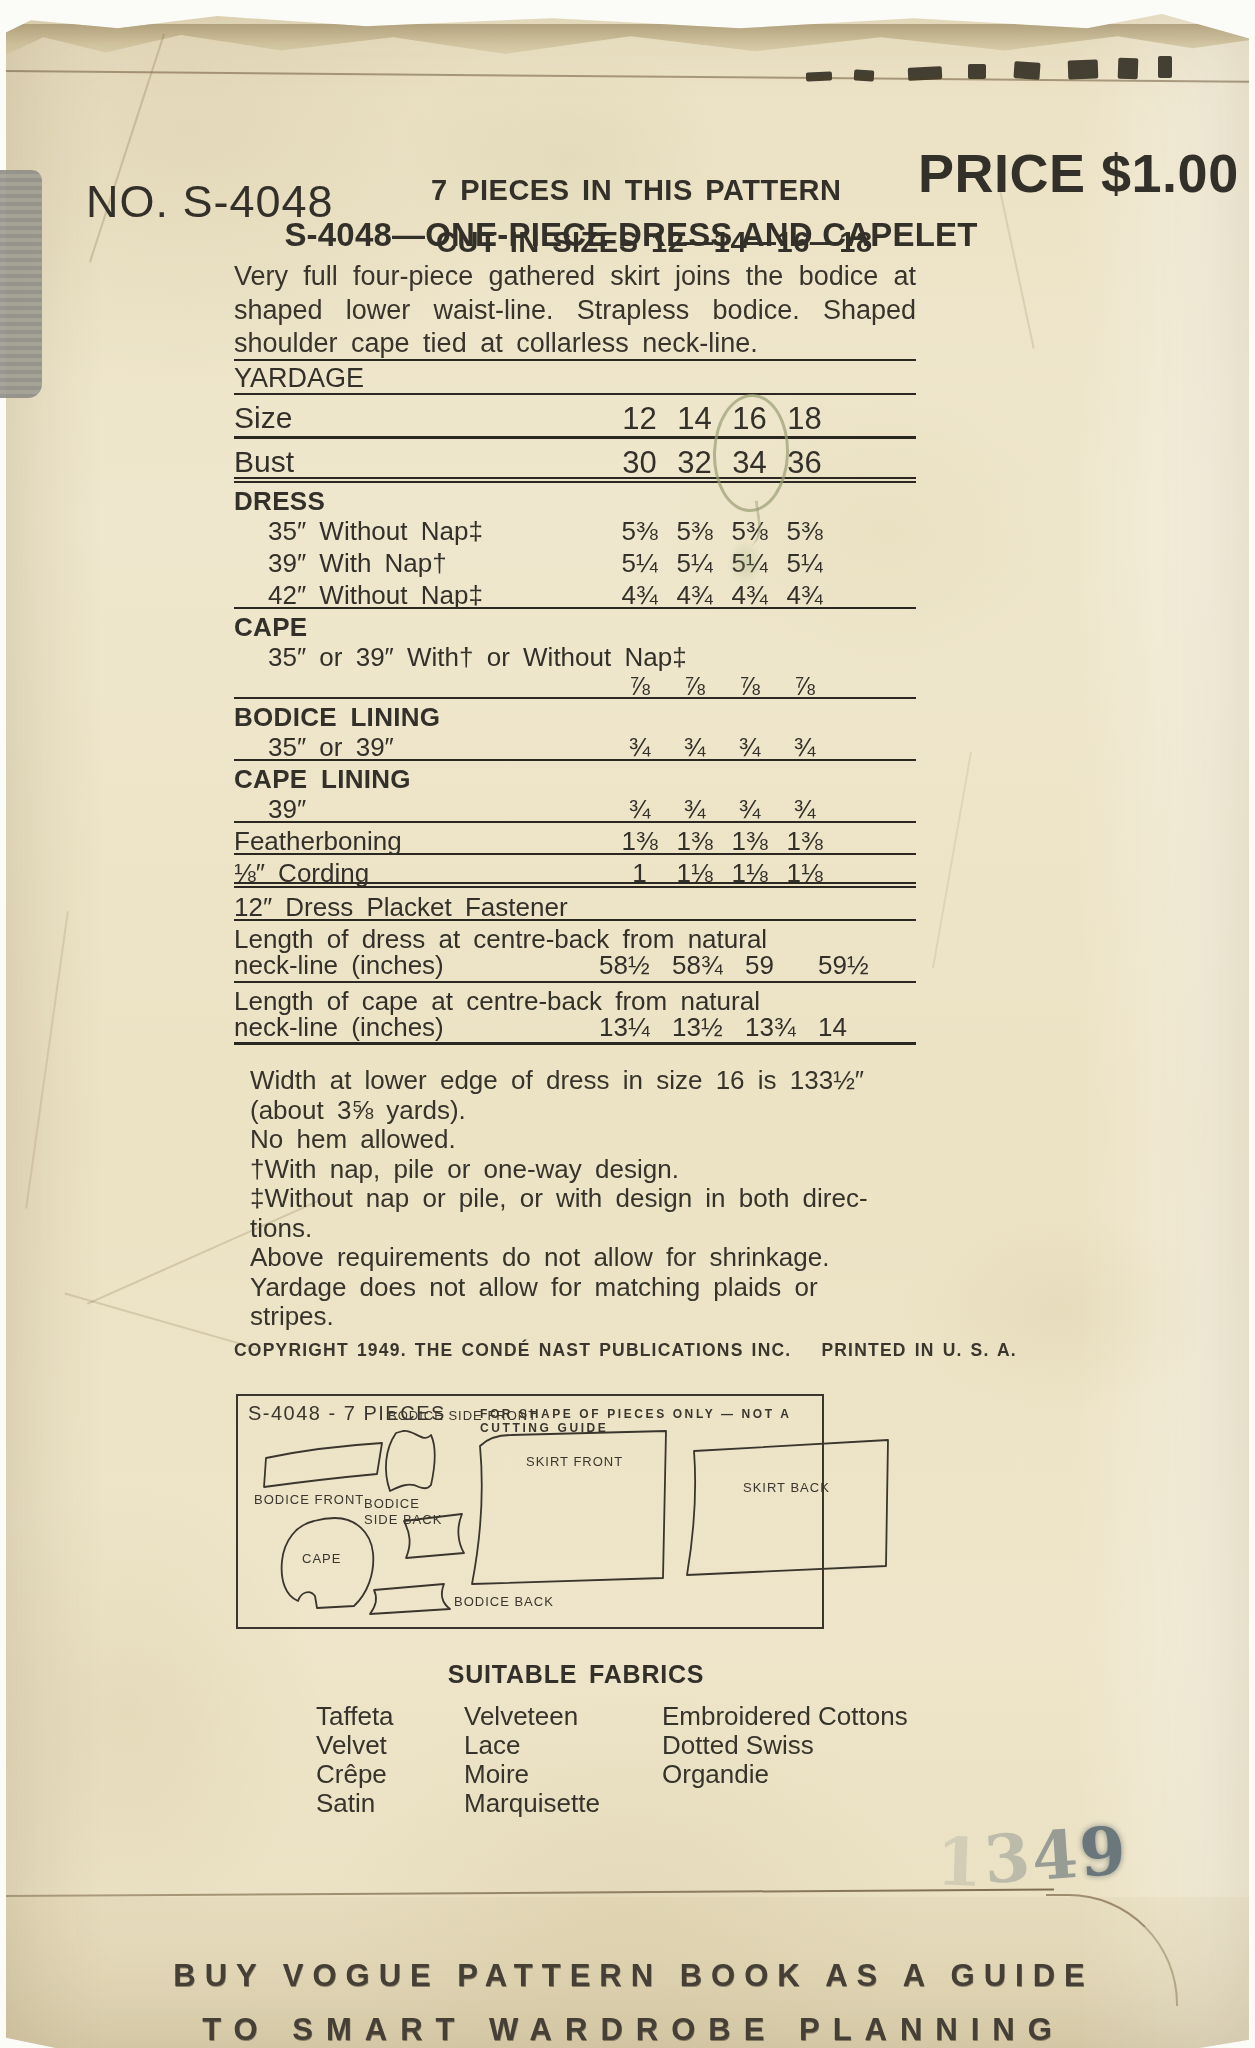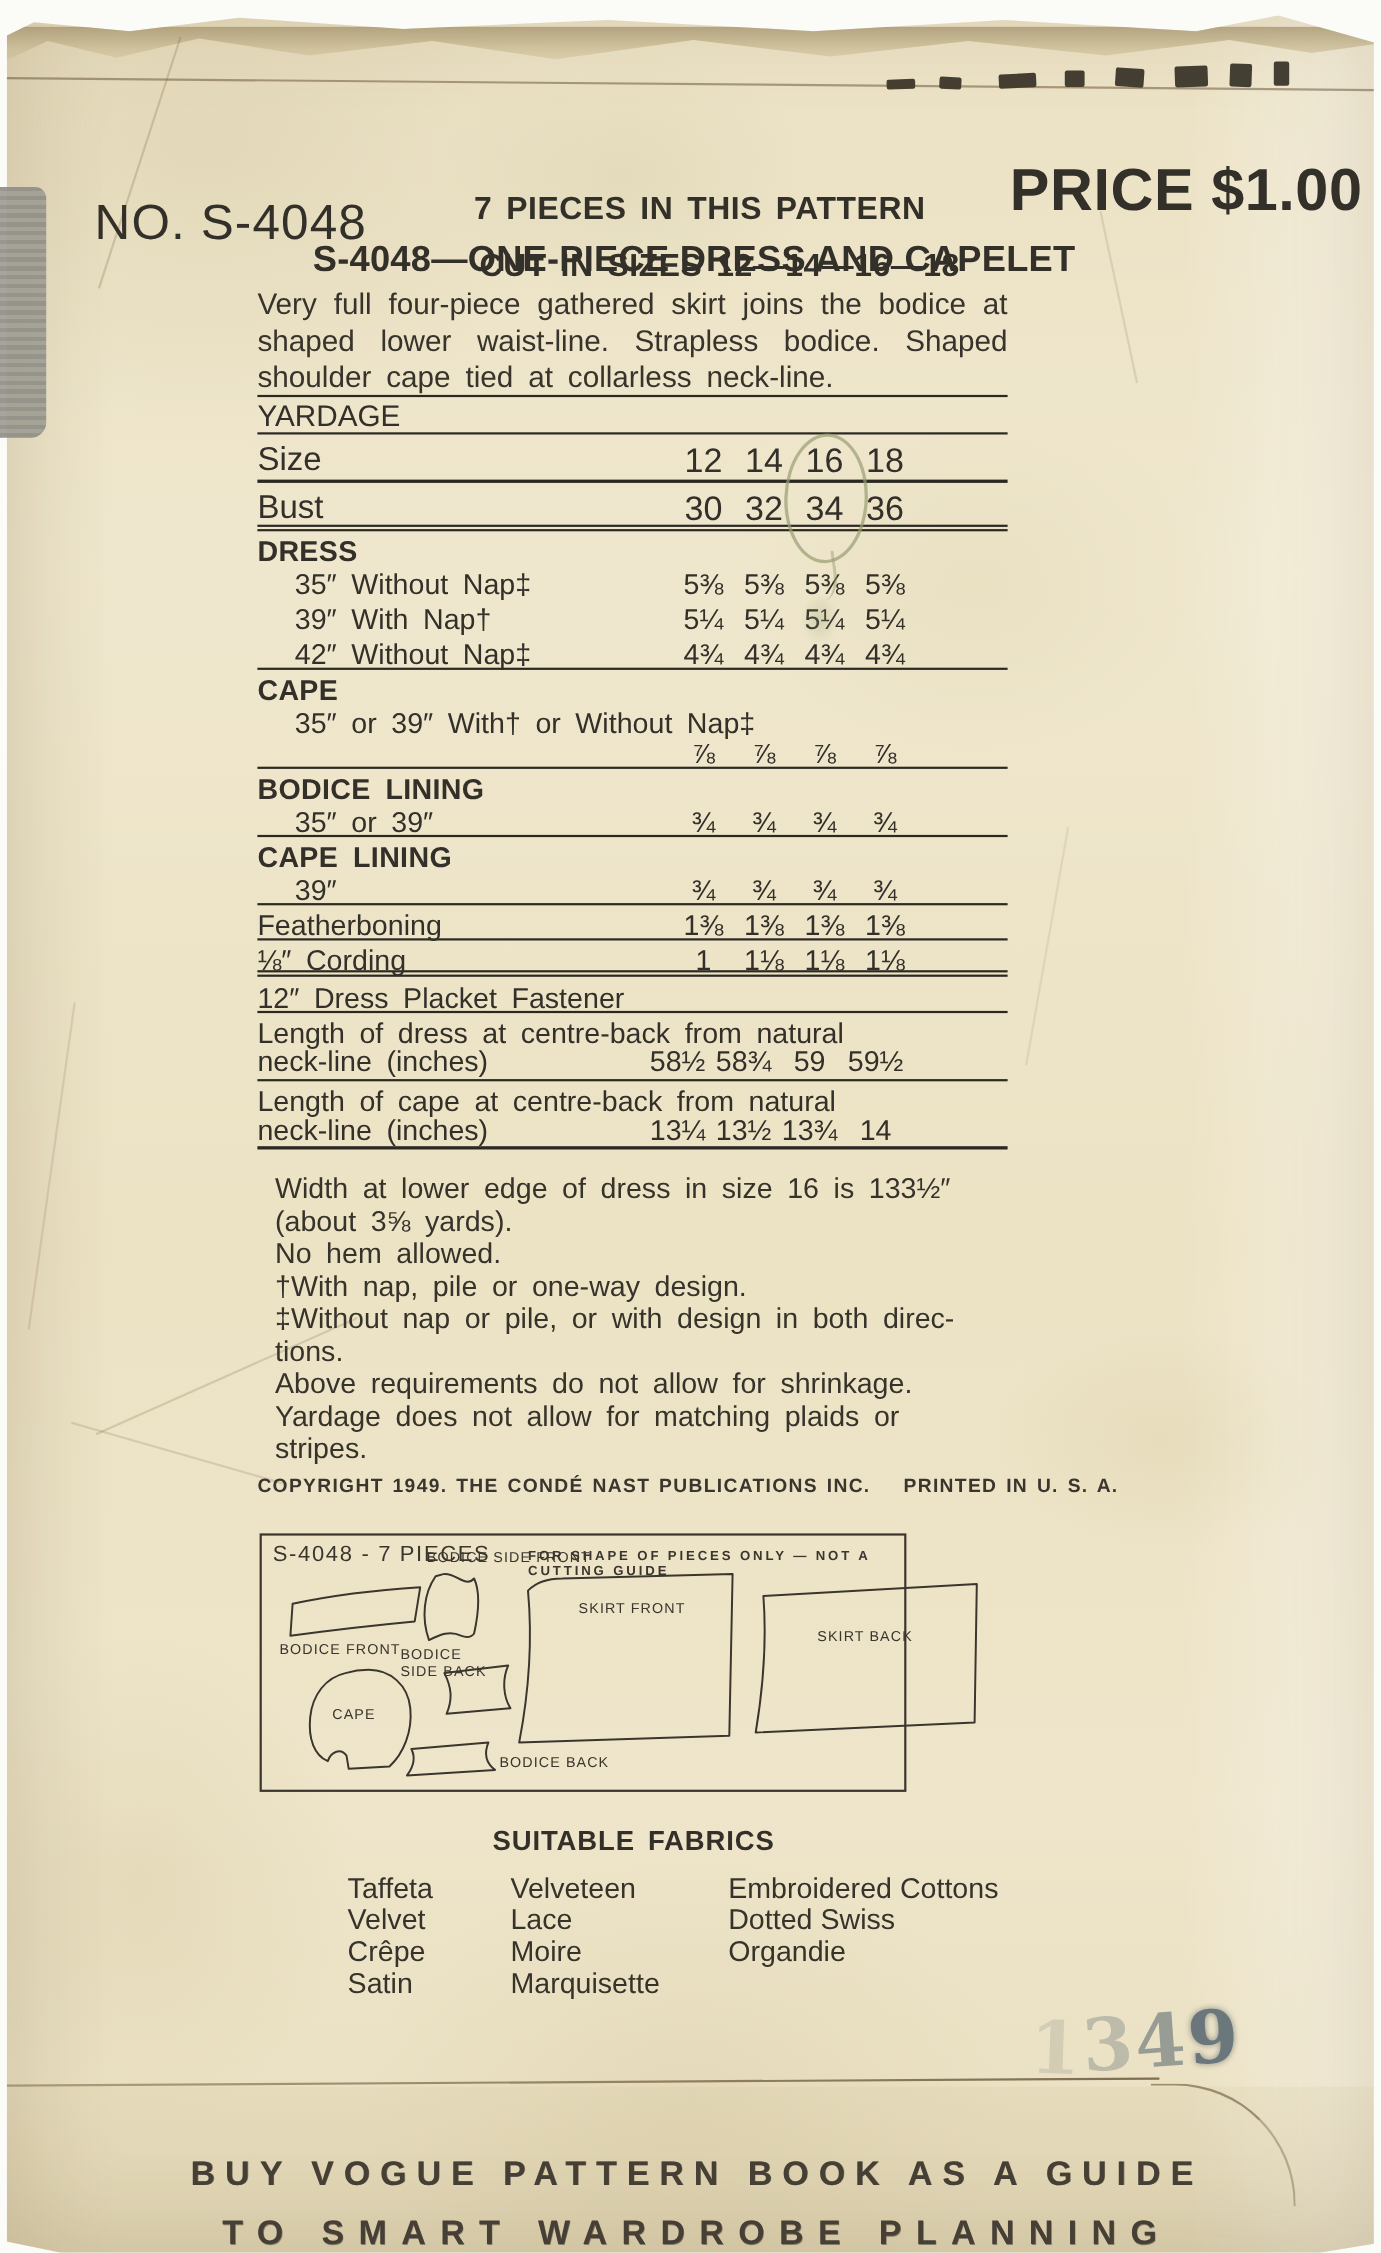--- a/index.html
+++ b/index.html
@@ -43,21 +43,21 @@
   .price{position:absolute;left:912px;top:132px;font-size:54px;font-weight:700;letter-spacing:.5px;text-align:right;}
   .main-title{position:absolute;left:270px;top:206px;width:710px;text-align:center;font-size:33px;font-weight:700;letter-spacing:.2px;}
   .descr{position:absolute;left:228px;top:250px;width:682px;font-size:27px;line-height:33.5px;text-align:justify;word-spacing:6px;color:#38342c;}
   
   #ytable{position:absolute;left:228px;top:349px;width:682px;border-top:2.5px solid #2b2822;}
   .trow{position:relative;box-sizing:border-box;}
   .tlabel{display:inline-block;word-spacing:6px;}
   .vals{position:absolute;left:378px;top:0;display:flex;}
   .vals .v{width:55px;text-align:center;}
   .vals-wide{position:absolute;left:352px;top:0;display:flex;}
-  .vals-wide .v{width:60px;text-align:center;}
+  .vals-wide .v{width:60px;text-align:left;margin-left:13px;}
   .bb{border-bottom:2.5px solid #2b2822;}
   .bb-th{border-bottom:3px solid #2b2822;}
   .bb-dbl{border-bottom:6px double #2b2822;}
   .r-yardage{height:34px;font-size:27px;padding-top:2px;}
   .r-big{height:44px;font-size:30px;padding-top:6px;}
   .r-big .vals{top:6px;font-size:31px;}
   .r-sec{height:30px;font-size:26px;font-weight:700;padding-top:3px;letter-spacing:.3px;word-spacing:5px;}
   .r-item{height:32px;font-size:26px;padding:3px 0 0 34px;}
   .r-item .vals{top:3px;}
   .r-valonly{height:28px;font-size:25px;}

